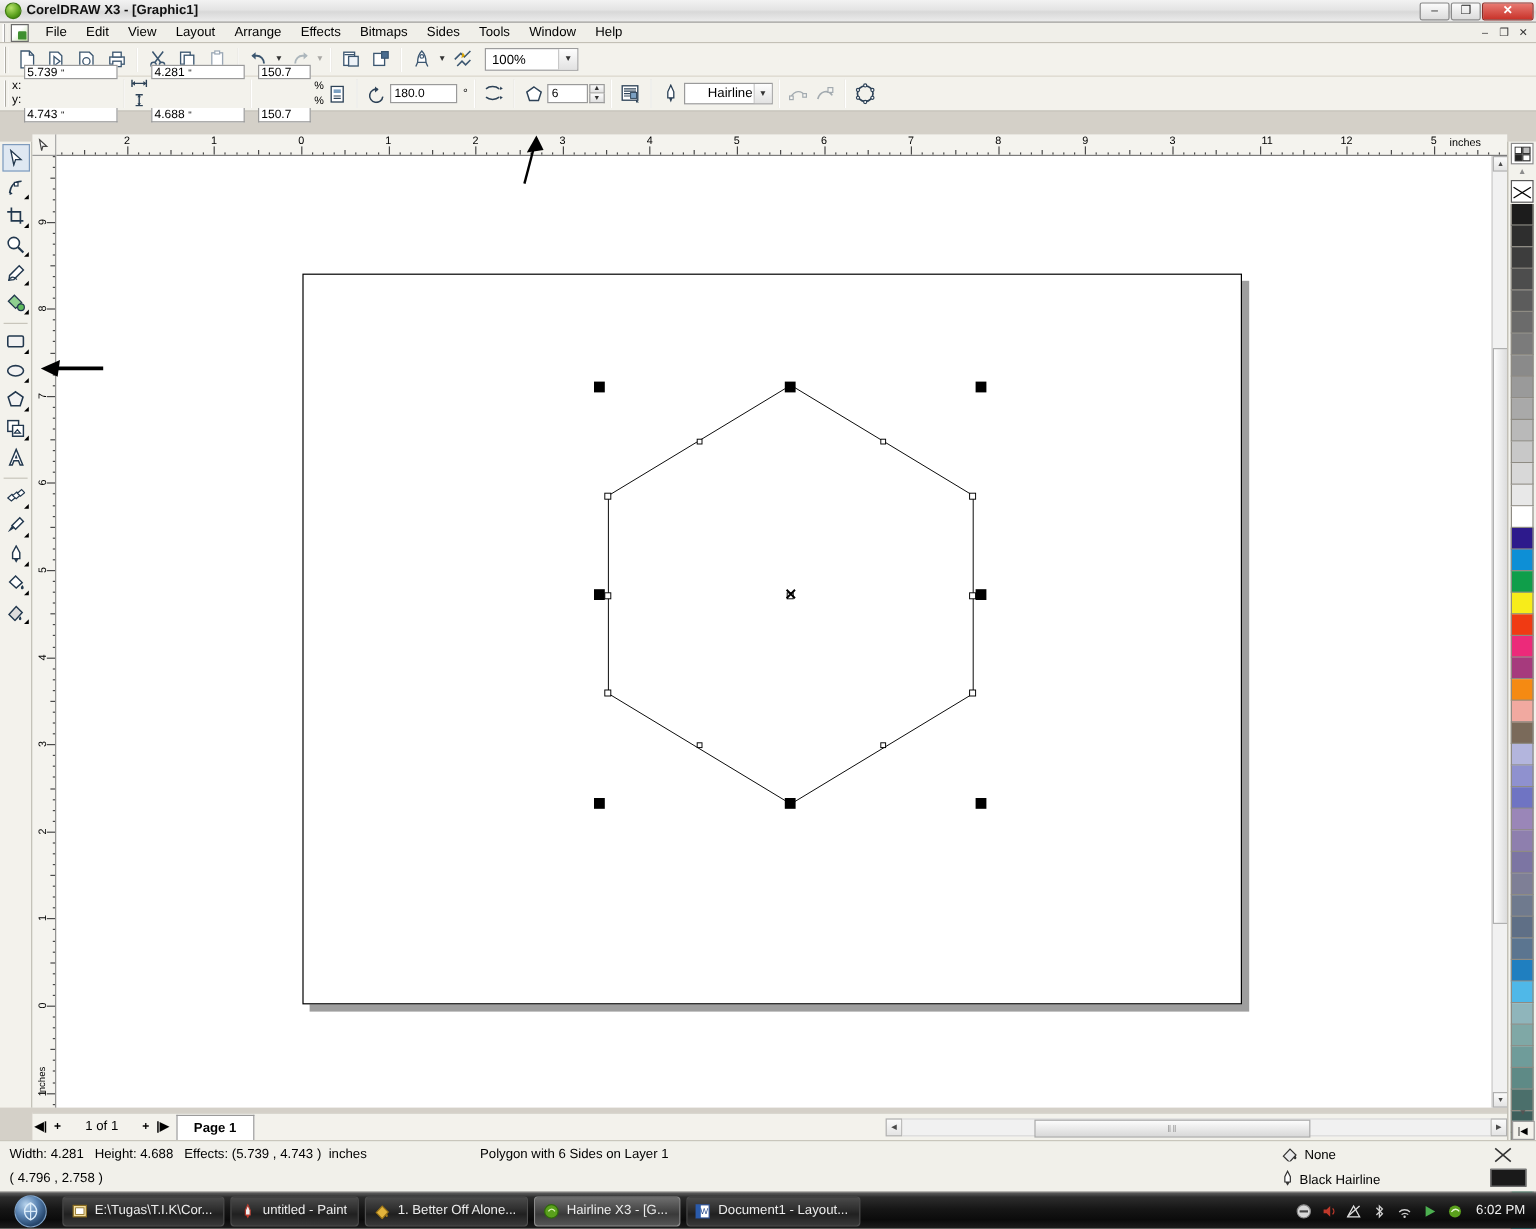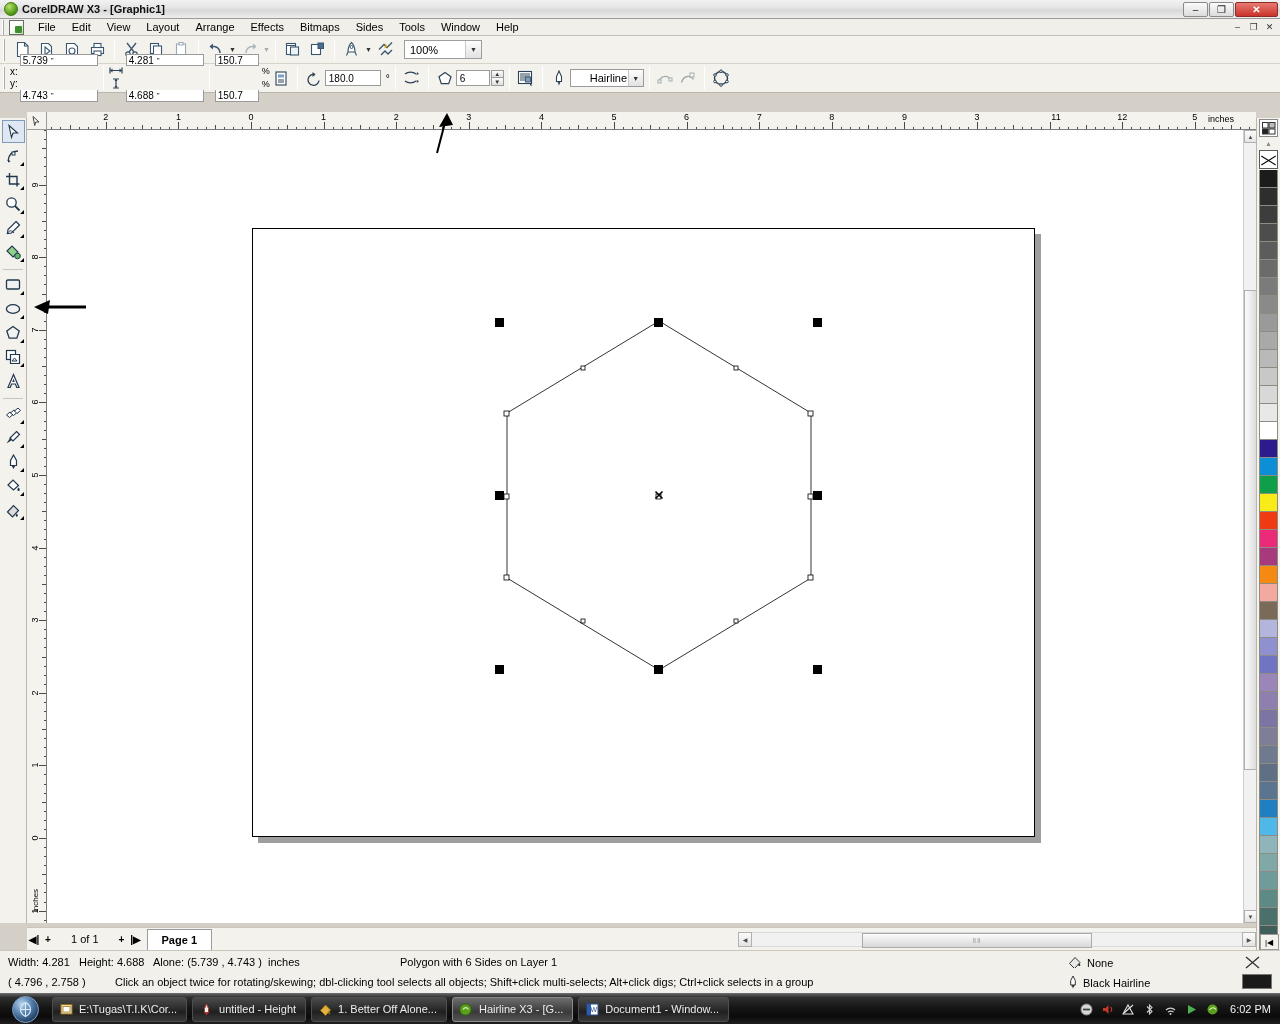--- a/index.html
+++ b/index.html
@@ -1150,27 +1150,26 @@
       <div class="pal-end">|◀</div>
     </div>
   </div>
 
   <div class="statusbar">
     <div class="sb-r1">
       <span>Width:</span>
       <span>4.281</span>&nbsp;&nbsp;
       <span>Height:</span>
       <span>4.688</span>&nbsp;&nbsp;
-      <span>Alone:</span>
+      <span>Effects:</span>
       <span>(5.739 , 4.743 )</span>&nbsp;
       <span>inches</span>
     </div>
     <div class="sb-obj">Polygon with 6 Sides on Layer 1</div>
     <div class="sb-coord">( 4.796 , 2.758 )</div>
-    <div class="sb-hint">Click an object twice for rotating/skewing; dbl-clicking tool selects all objects; Shift+click multi-selects; Alt+click digs; Ctrl+click selects in a group</div>
 
     <div class="sb-fill">
       <span>
         <svg width="14" height="13" viewBox="0 0 14 13">
             <path d="M1.5 8.5l5.5-6 5 5-5.5 6z" fill="#e9e9e9" stroke="#333" stroke-width="1"></path>
             <path d="M11.5 8c.9 1.4 1.2 2.3.4 2.9-.7.5-1.6.1-1.6-.9 0-.7.6-1.3 1.2-2z" fill="#333"></path>
           </svg>
       </span>
       <span>None</span>
     </div>
@@ -1211,21 +1210,21 @@
       <span class="tsk-label">E:\Tugas\T.I.K\Cor...</span>
     </div>
 
     <div class="taskbtn">
       <span class="tsk-icon">
         <svg width="13" height="13" viewBox="0 0 13 13">
             <path d="M6.5 1l2 4.5v4h-4v-4z" fill="#f0f0f0" stroke="#b03a2e"></path>
             <path d="M5 9.5h3L6.5 12.5z" fill="#c0392b"></path>
           </svg>
       </span>
-      <span class="tsk-label">untitled - Height</span>
+      <span class="tsk-label">untitled - Paint</span>
     </div>
 
     <div class="taskbtn">
       <span class="tsk-icon">
         <svg width="13" height="13" viewBox="0 0 13 13">
             <path d="M1.5 7.5l5-5.5 5 5-5 5.5z" fill="#e2b33c" stroke="#9c7517"></path>
             <path d="M10.5 8.5c.8 1.2 1 2 .3 2.5-.6.5-1.4.1-1.4-.8 0-.6.5-1.1 1.1-1.7z" fill="#9c7517"></path>
           </svg>
       </span>
       <span class="tsk-label">1. Better Off Alone...</span>
@@ -1242,21 +1241,21 @@
     </div>
 
     <div class="taskbtn">
       <span class="tsk-icon">
         <svg width="13" height="13" viewBox="0 0 13 13">
             <rect x="1" y="1" width="11" height="11" fill="#fff" stroke="#2a4d8f"></rect>
             <rect x="1" y="1" width="4" height="11" fill="#2a5bab"></rect>
             <text x="7.8" y="9" font-size="7" fill="#2a4d8f" font-family="Liberation Sans" text-anchor="middle">W</text>
           </svg>
       </span>
-      <span class="tsk-label">Document1 - Window...</span>
+      <span class="tsk-label">Document1 - Layout...</span>
     </div>
 
     <div class="tray">
       <span class="tray-icon">
         <svg width="13" height="13" viewBox="0 0 13 13">
             <circle cx="6.5" cy="6.5" r="5.5" fill="#d8d8d8" stroke="#888"></circle>
             <rect x="3" y="5.6" width="7" height="1.8" fill="#444"></rect>
           </svg>
       </span>
       <span class="tray-icon">

